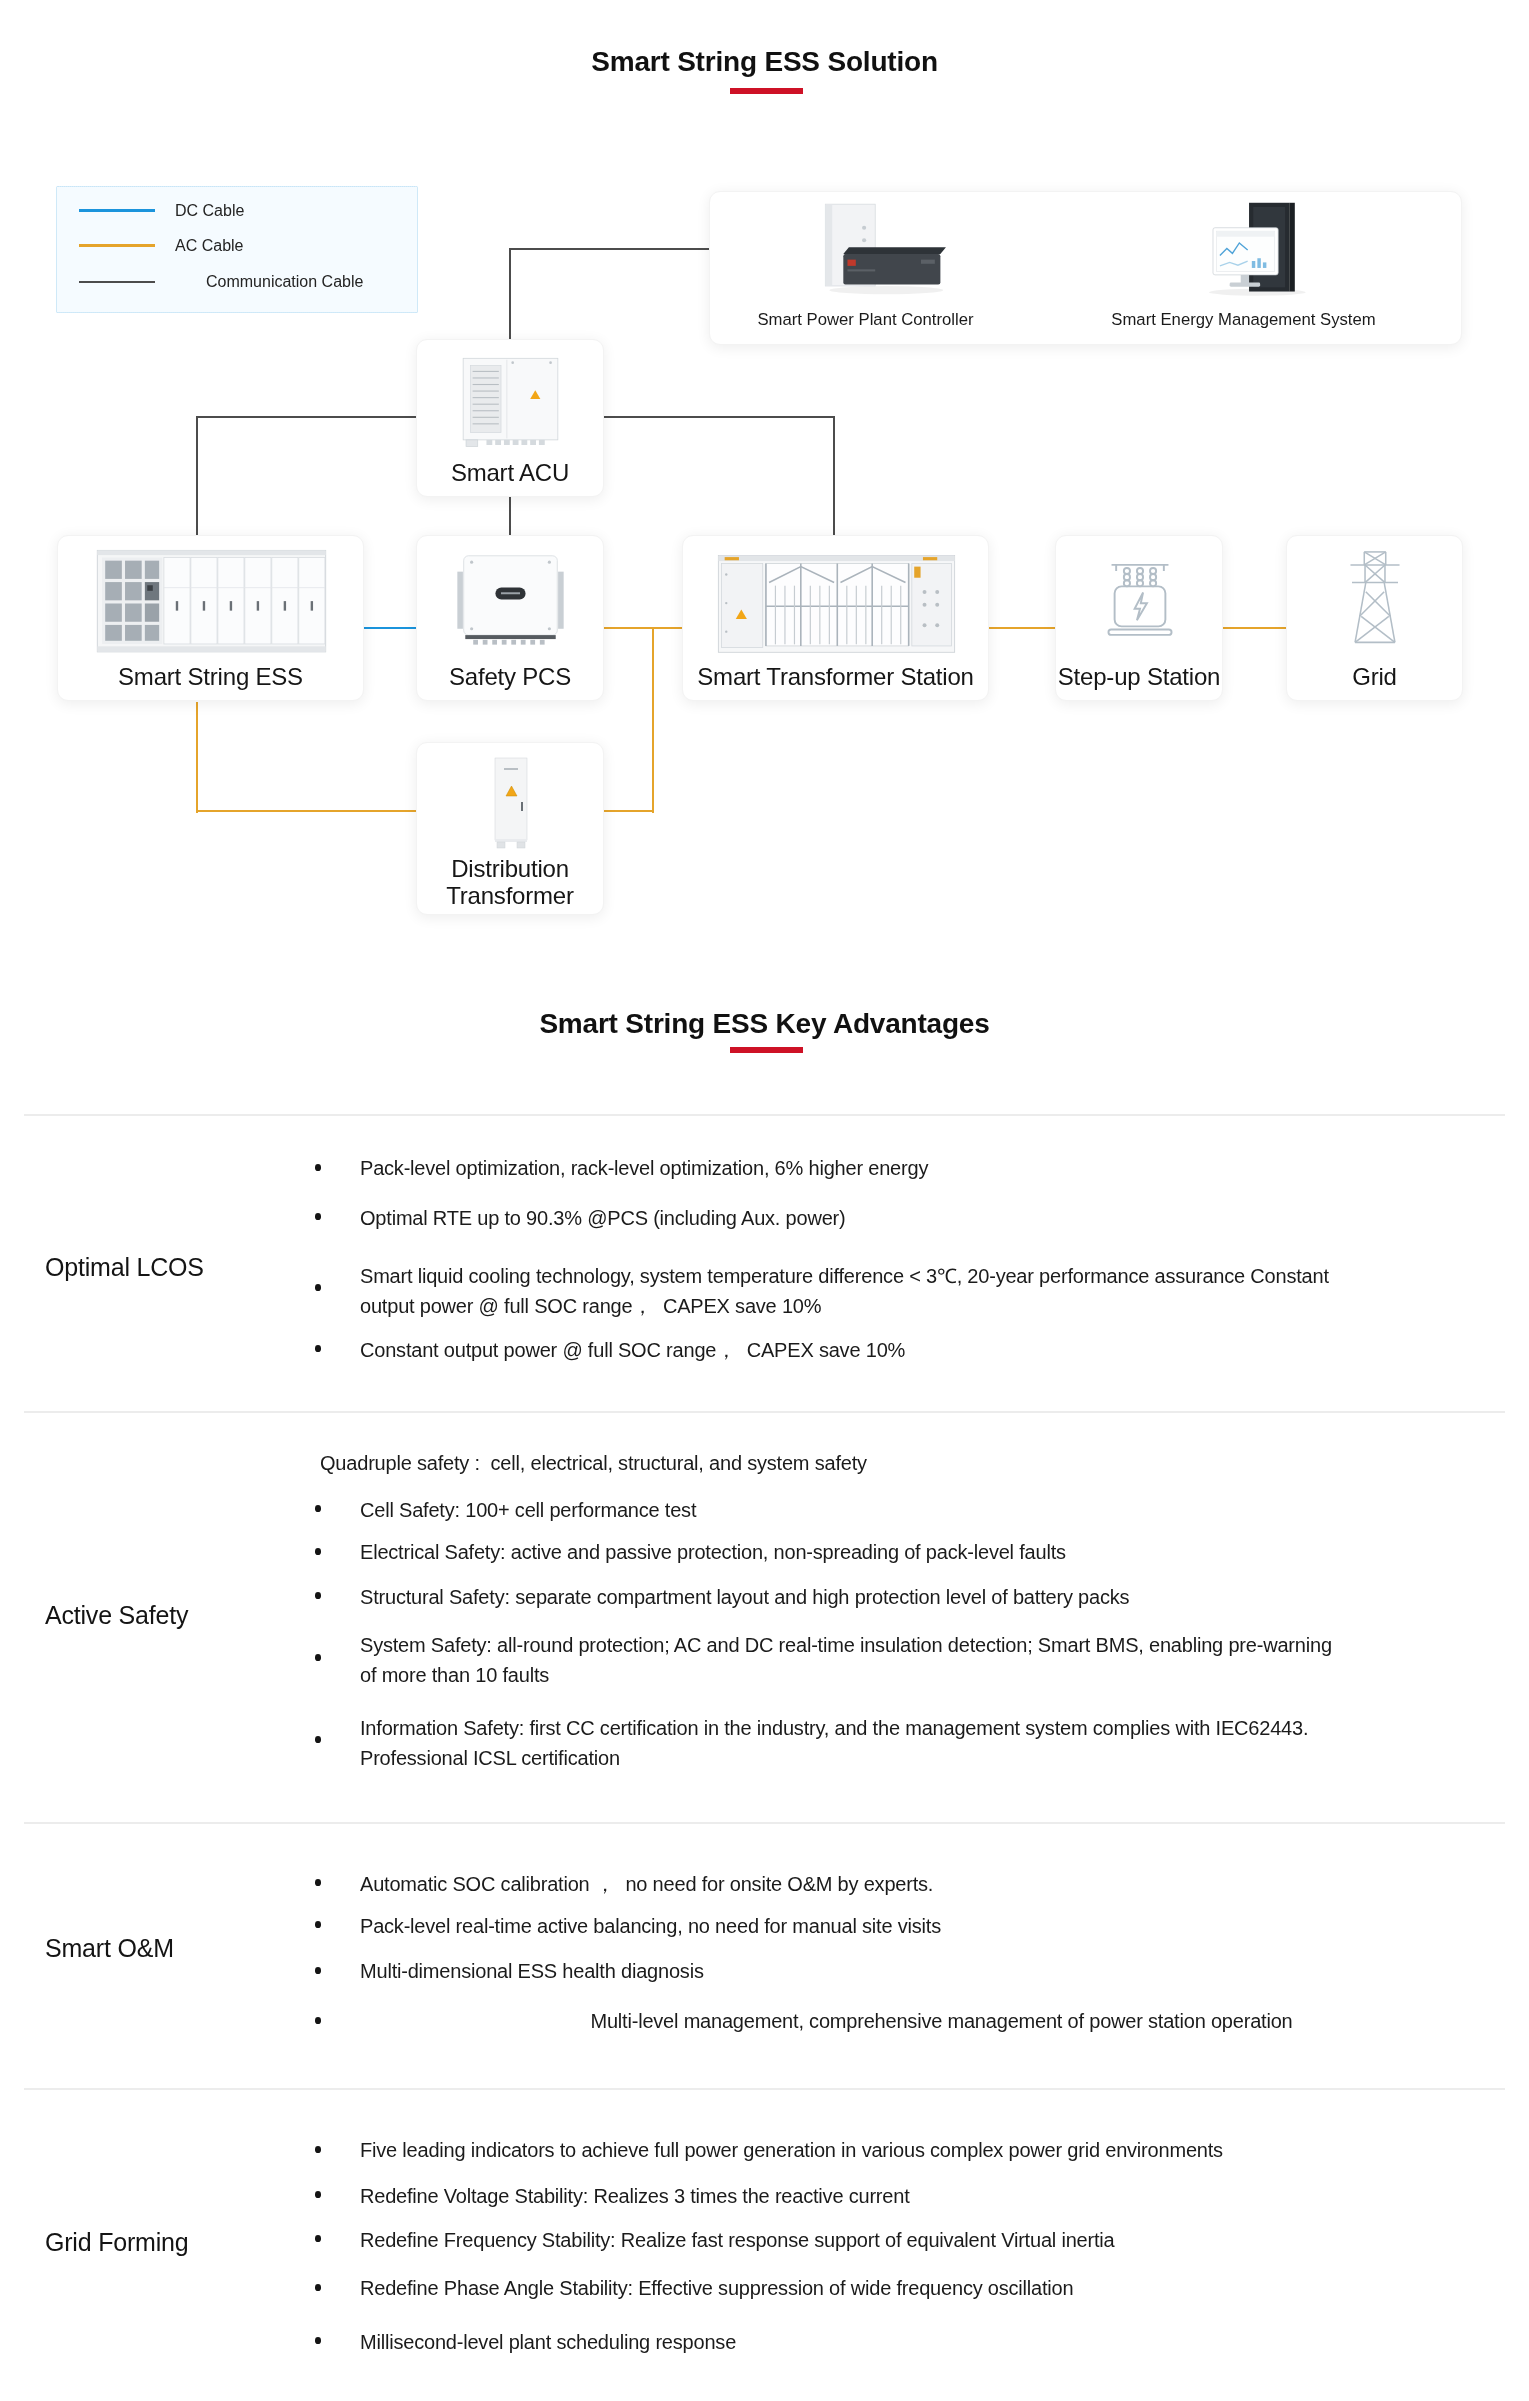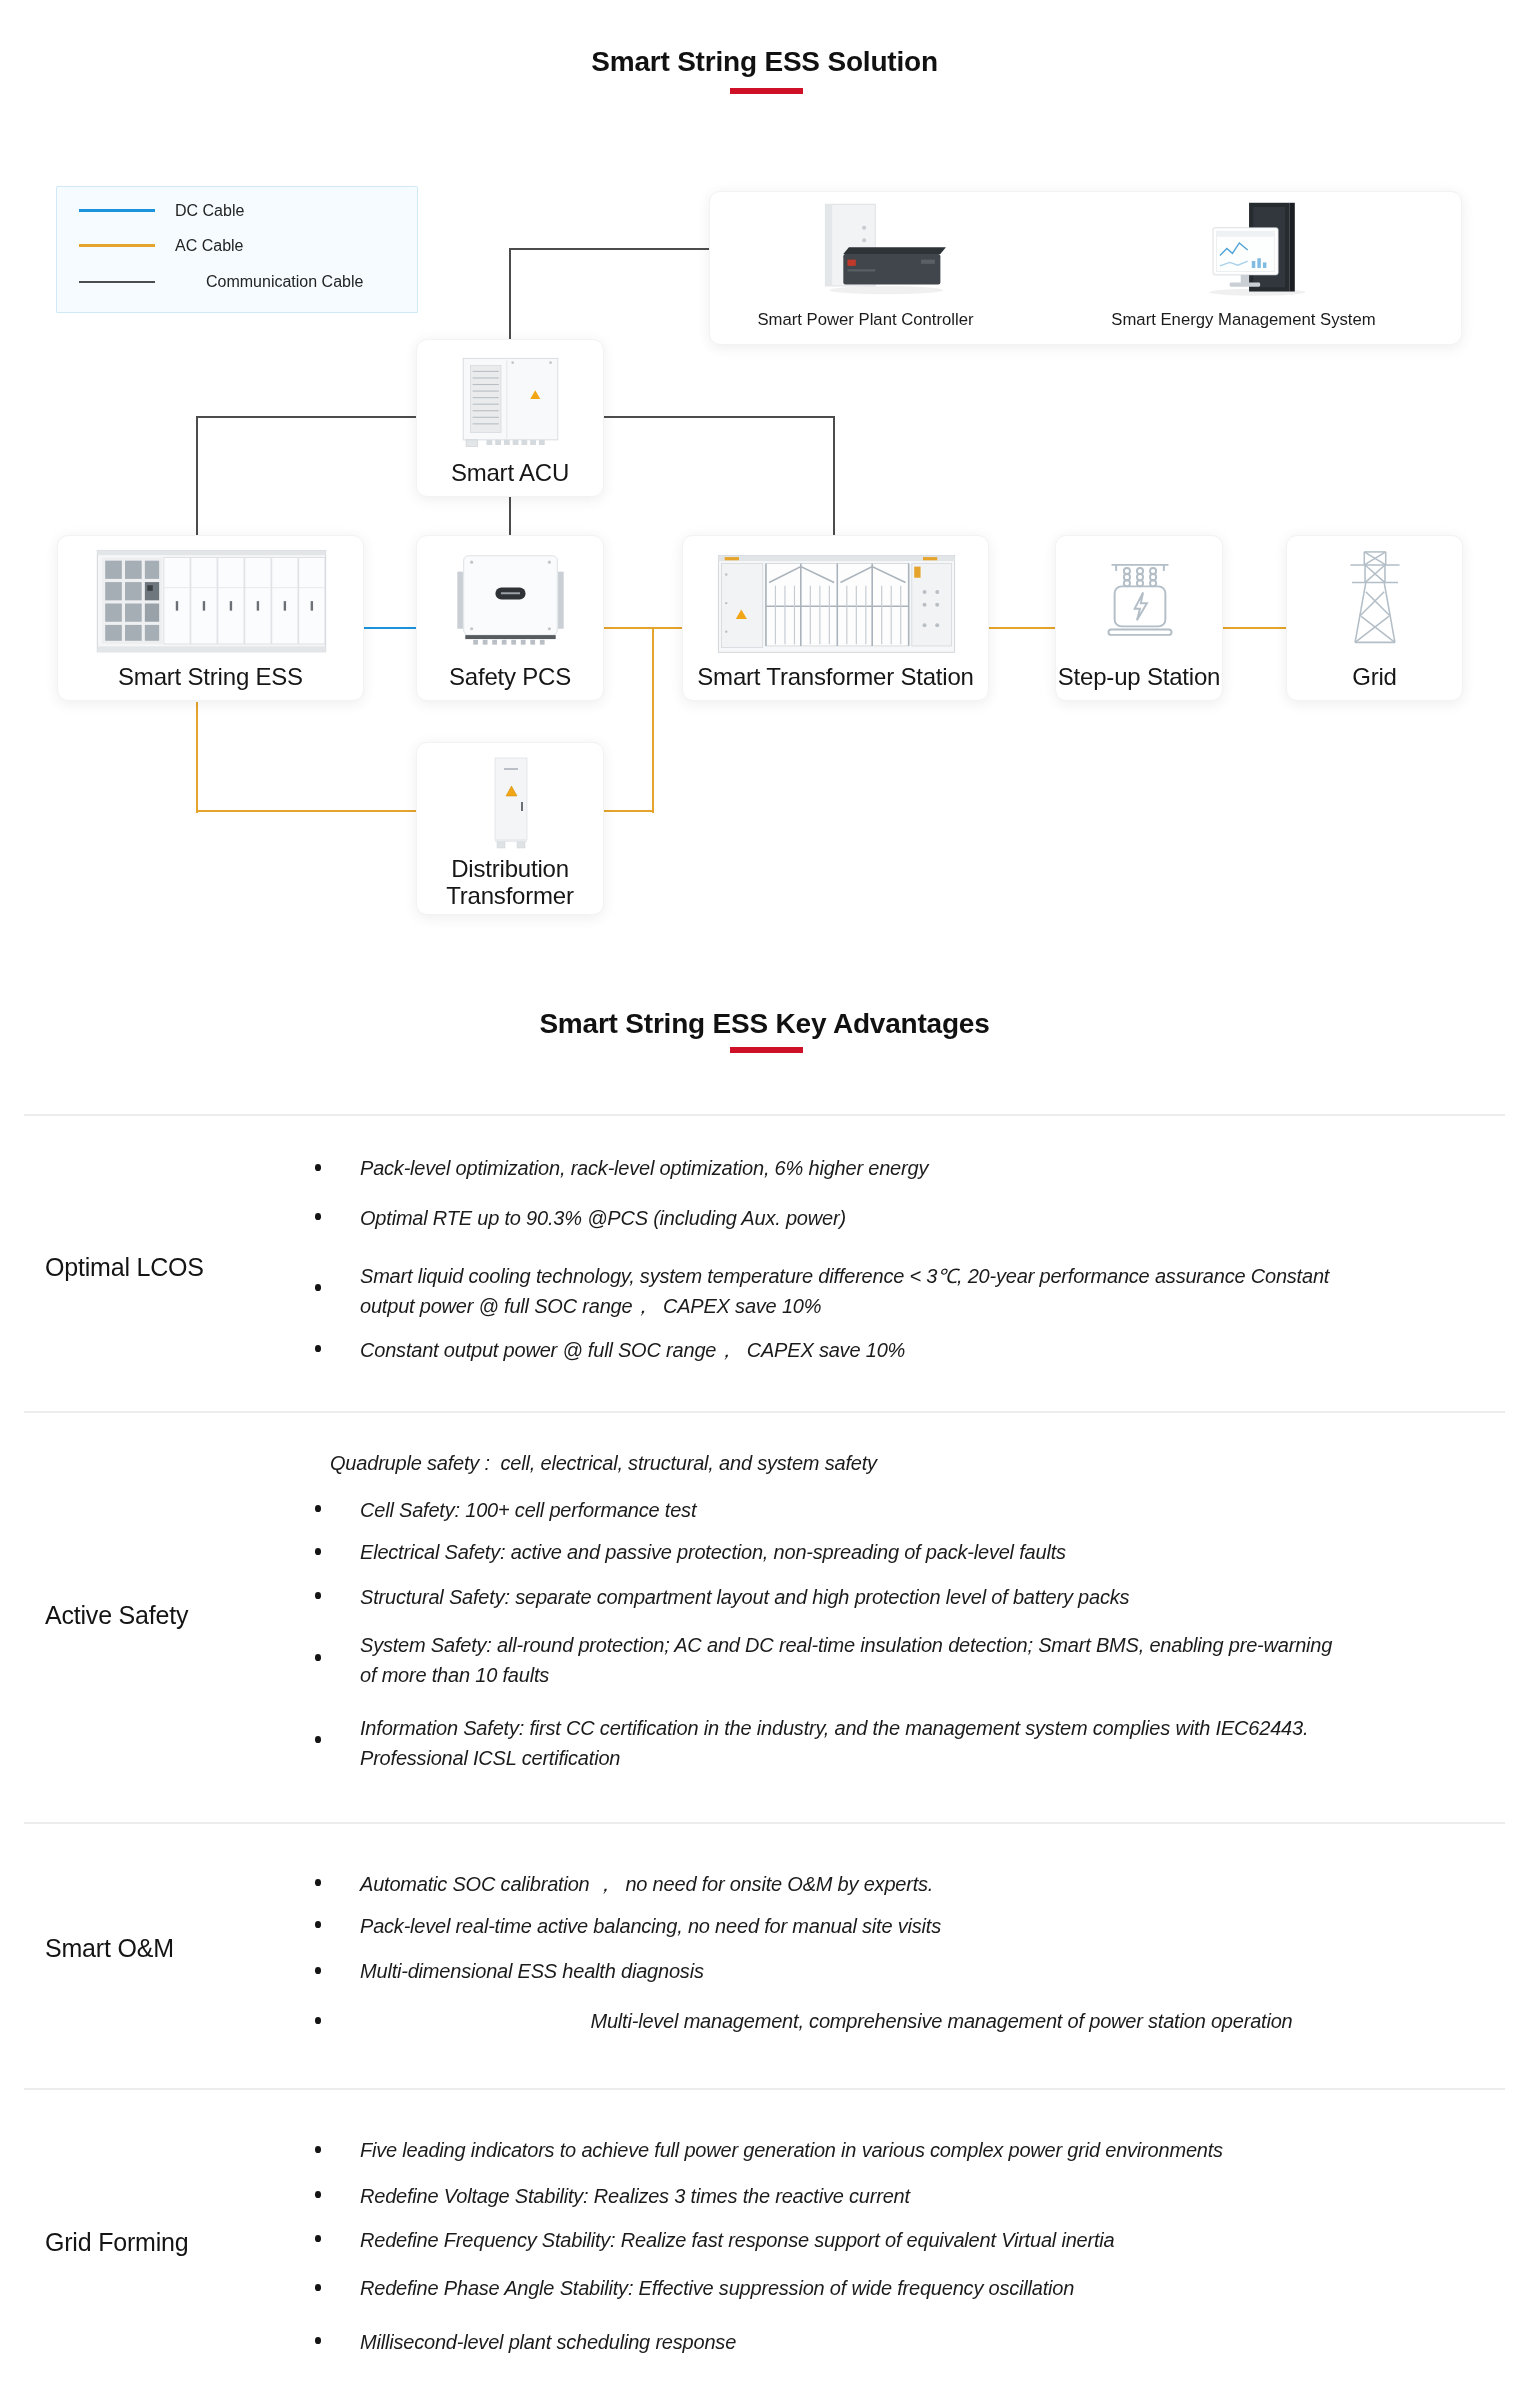--- a/index.html
+++ b/index.html
@@ -30,22 +30,22 @@
   .wire { position:absolute; z-index:1; }
   .dc   { background:#1B94DC; }
   .ac   { background:#E5A42B; }
   .comm { background:#4C4C4C; }
 
   
   .divider { position:absolute; left:24px; width:1481px; height:1.6px; background:#ECECEC; }
   .row-label { position:absolute; left:45px; font-size:25px; color:#141414; letter-spacing:-0.2px; }
   .bullet-dot { position:absolute; left:315px; width:6.4px; height:7.2px; border-radius:50%; background:#141414; }
   .bullet-text { position:absolute; left:360px; width:1163px; font-size:20px; line-height:30px;
-    color:#1b1b1b; letter-spacing:-0.2px; white-space:pre-wrap;font-style:italic; }
-  .intro-text { left:330px; }
+    color:#1b1b1b; letter-spacing:-0.2px; white-space:pre-wrap; }
+  .intro-text { left:320px; }
 </style>
 </head>
 <body>
 
 <div class="page">
 
   <div class="main-title" style="top:46px;">Smart String ESS Solution</div>
   <div class="red-bar" style="left:730px; top:88px;"></div>
 
   <div class="legend-box">

